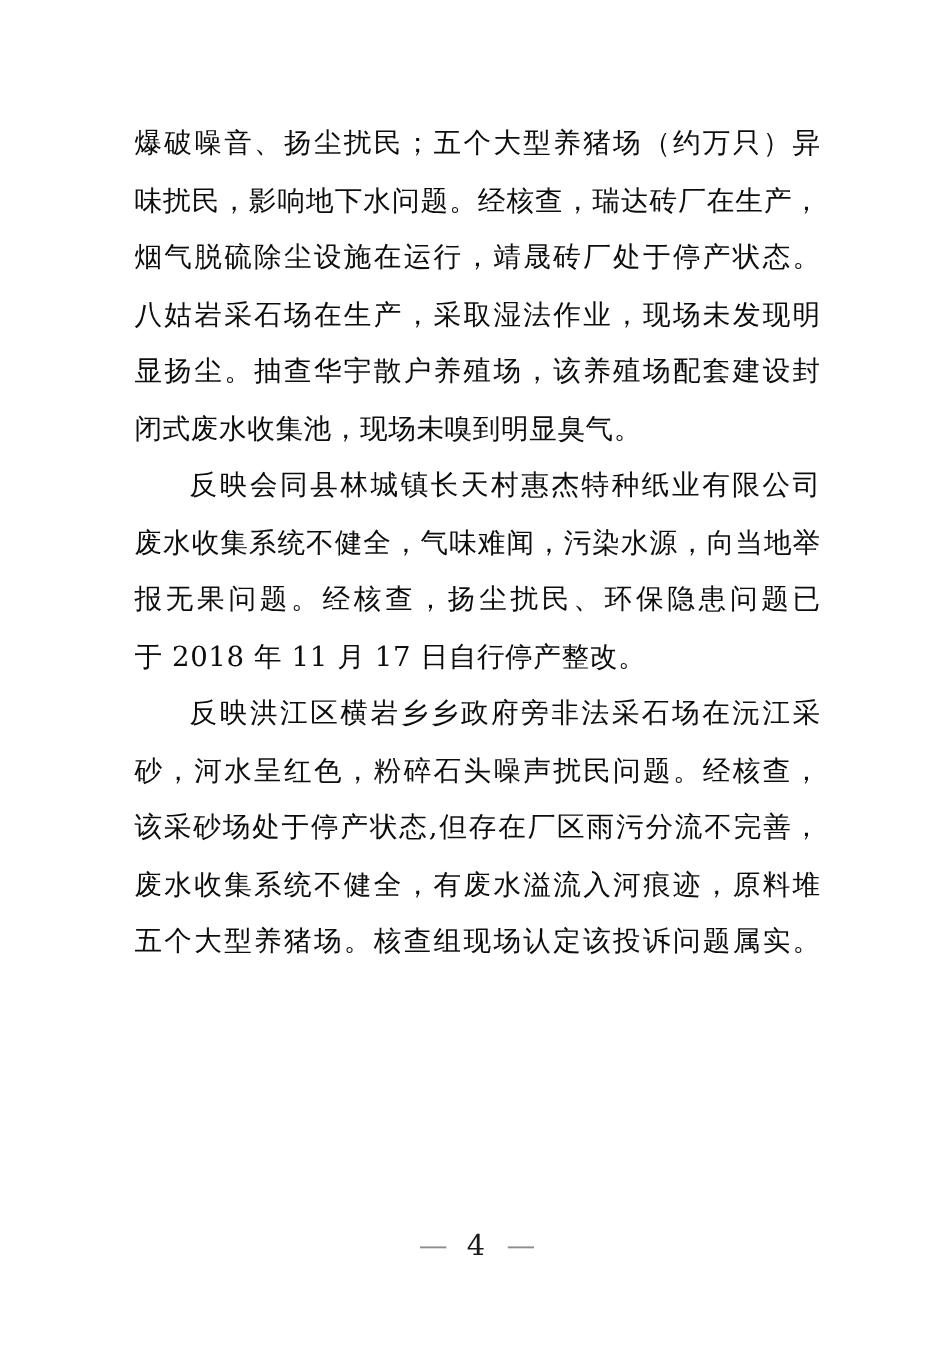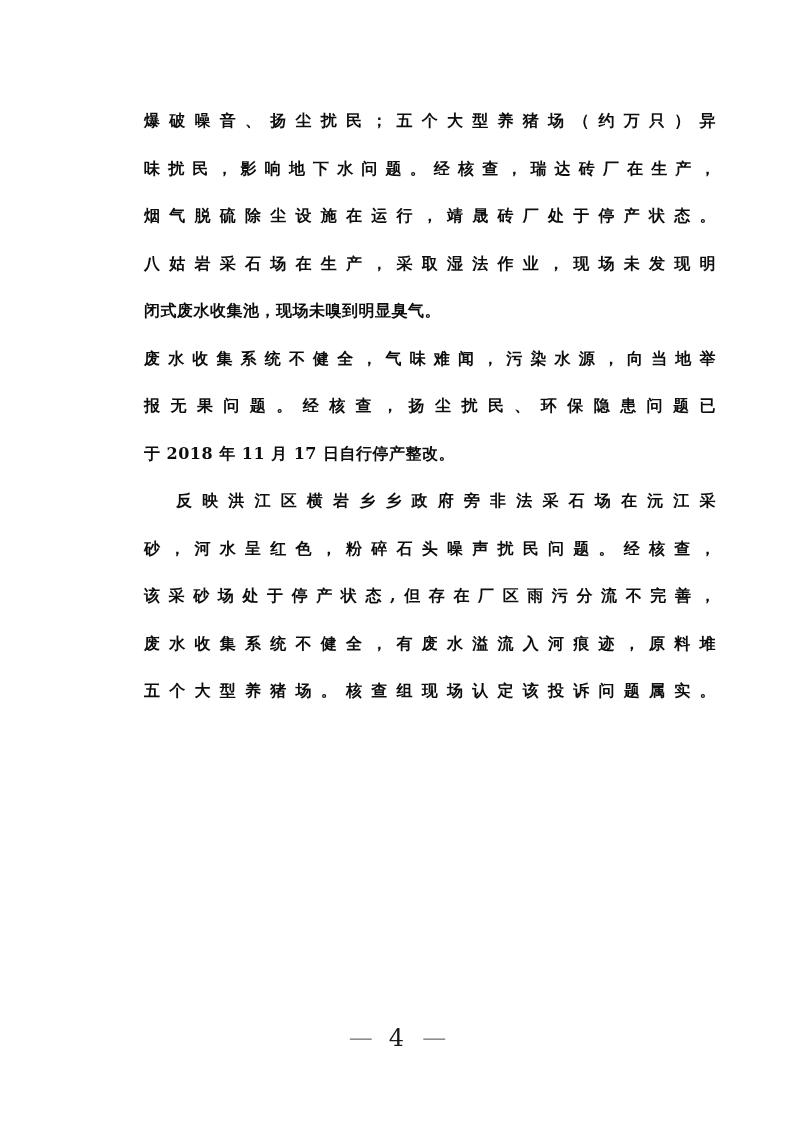--- a/index.html
+++ b/index.html
@@ -14,23 +14,22 @@
     background: #ffffff;
     overflow: hidden;
     font-family: "DejaVu Serif", serif;
     color: #0d0d0d;
   }
   .body-text {
     position: absolute;
     left: 112px;
     top: 97px;
     width: 572px;
-    font-size: 16px;
-    font-weight: 700;
-    margin-left: 32px;
+    font-size: 23px;
+    font-weight: 400;
   }
   .line {
     height: 47.5px;
     line-height: 47.5px;
     white-space: nowrap;
     text-align: justify;
     text-align-last: justify;
     text-justify: inter-character;
     letter-spacing: 0.5px;
   }
@@ -65,25 +64,27 @@
 
 <div class="page">
 
   <div class="body-text">
 
     <div>
       <div class="line">爆破噪音、扬尘扰民；五个大型养猪场（约万只）异</div>
       <div class="line">味扰民，影响地下水问题。经核查，瑞达砖厂在生产，</div>
       <div class="line">烟气脱硫除尘设施在运行，靖晟砖厂处于停产状态。</div>
       <div class="line">八姑岩采石场在生产，采取湿法作业，现场未发现明</div>
+      <div class="line">显扬尘。抽查华宇散户养殖场，该养殖场配套建设封</div>
       <div class="line short">闭式废水收集池，现场未嗅到明显臭气。</div>
     </div>
 
 
     <div>
+      <div class="line indent">反映会同县林城镇长天村惠杰特种纸业有限公司</div>
       <div class="line">废水收集系统不健全，气味难闻，污染水源，向当地举</div>
       <div class="line">报无果问题。经核查，扬尘扰民、环保隐患问题已</div>
       <div class="line short">于 2018 年 11 月 17 日自行停产整改。</div>
     </div>
 
     <div>
       <div class="line indent">反映洪江区横岩乡乡政府旁非法采石场在沅江采</div>
       <div class="line">砂，河水呈红色，粉碎石头噪声扰民问题。经核查，</div>
       <div class="line">该采砂场处于停产状态,但存在厂区雨污分流不完善，</div>
       <div class="line">废水收集系统不健全，有废水溢流入河痕迹，原料堆</div>

